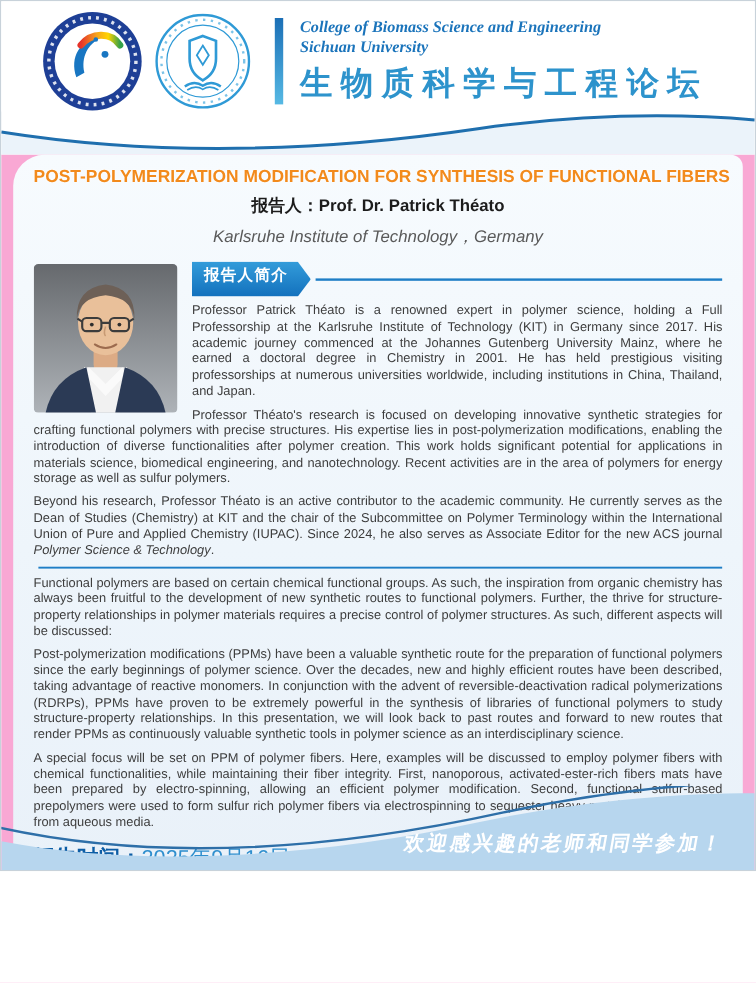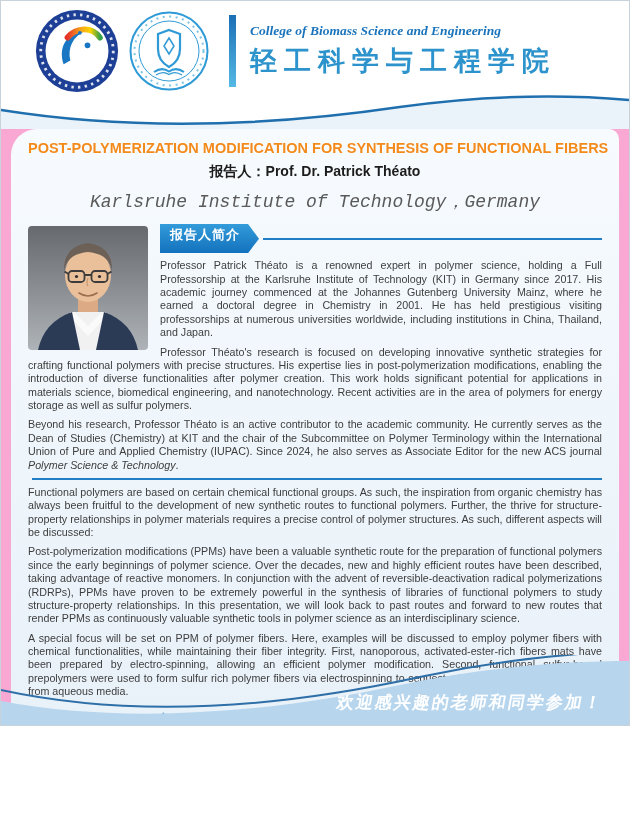--- a/index.html
+++ b/index.html
@@ -25,21 +25,21 @@
   
   .wave-top{display:block;width:100%;height:36px;flex:none;}
   
   .content{flex:1;background:#f9a8d4;padding:0 10px;box-sizing:border-box;min-height:0;}
   .panel{height:100%;background:linear-gradient(180deg,#f7fbfe 0%,#eef5fb 55%,#e9f1f9 100%);
     border-radius:26px 10px 0 0;padding:9px 17px 0;box-sizing:border-box;}
   .title{margin:2px 0 7px;text-align:center;font-size:14.5px;font-weight:bold;
     color:#F28A1C;white-space:nowrap;letter-spacing:0;
     text-shadow:0 0 3px #fff,0 0 1px #fff;}
   .speaker{text-align:center;font-size:14px;font-weight:bold;color:#1c1c1c;margin-bottom:8px;}
-  .affiliation{text-align:center;font-style:italic;font-size:18px;color:#5a5a5a;margin-bottom:11px;font-family:Liberation Mono, monospace;}
+  .affiliation{text-align:center;font-style:italic;font-size:14px;color:#5a5a5a;margin-bottom:11px;}
   
   .sec-head{display:flex;align-items:center;overflow:hidden;margin-bottom:6px;}
   .badge{background:linear-gradient(180deg,#339cda,#1371bd);color:#fff;font-weight:bold;
     font-size:13px;letter-spacing:1px;padding:3px 19px 10px 10px;white-space:nowrap;
     clip-path:polygon(0 0,calc(100% - 11px) 0,100% 50%,calc(100% - 11px) 100%,0 100%);
     filter:drop-shadow(1.5px 2px 1px rgba(150,190,220,.7));}
   .rule{flex:1;height:2px;background:#1f7ec6;margin-left:4px;}
   
   .bio,.abstract{font-size:10.7px;line-height:1.25;color:#3d3d3d;text-align:justify;}
   .bio p,.abstract p{margin:0 0 6px;}
@@ -89,21 +89,22 @@
       <circle cx="40" cy="40" r="34.5" fill="none" stroke="#7cc3e8" stroke-width="2" stroke-dasharray="2 4.5"></circle>
       <circle cx="40" cy="40" r="30" fill="none" stroke="#2f9ad6" stroke-width="1"></circle>
       <path d="M40,19 L51,23 L51,38 Q51,50 40,56 Q29,50 29,38 L29,23 Z" fill="#ffffff" stroke="#2f9ad6" stroke-width="2.2"></path>
       <path d="M40,27 L45,35 L40,43 L35,35 Z" fill="none" stroke="#2f9ad6" stroke-width="1.5"></path>
       <path d="M25,61 Q33,55.5 40,60.5 Q47,55.5 55,61" fill="none" stroke="#2f9ad6" stroke-width="2"></path>
       <path d="M27,64 Q34,59.5 40,63.5 Q46,59.5 53,64" fill="none" stroke="#2f9ad6" stroke-width="1.4"></path>
     </svg>
     <div class="vbar"></div>
     <div class="htext">
       <div class="en">College of Biomass Science and Engineering</div>
-      <div class="forum">轻工科学与工程学院</div>
+      <div class="en">Sichuan University</div>
+      <div class="forum">生物质科学与工程论坛</div>
     </div>
   </div>
 
   <svg class="wave-top" viewBox="0 0 630 36" preserveAspectRatio="none">
     <path d="M0,18 C120,37 250,37 400,15 C480,4 560,2 630,8 L630,36 L0,36 Z" fill="#EBF3FA"></path>
     <path d="M0,17 C120,36 250,36 400,14 C480,3 560,1 630,7" fill="none" stroke="#1f6fae" stroke-width="2.5"></path>
   </svg>
 
   <div class="content">
     <div class="panel">

